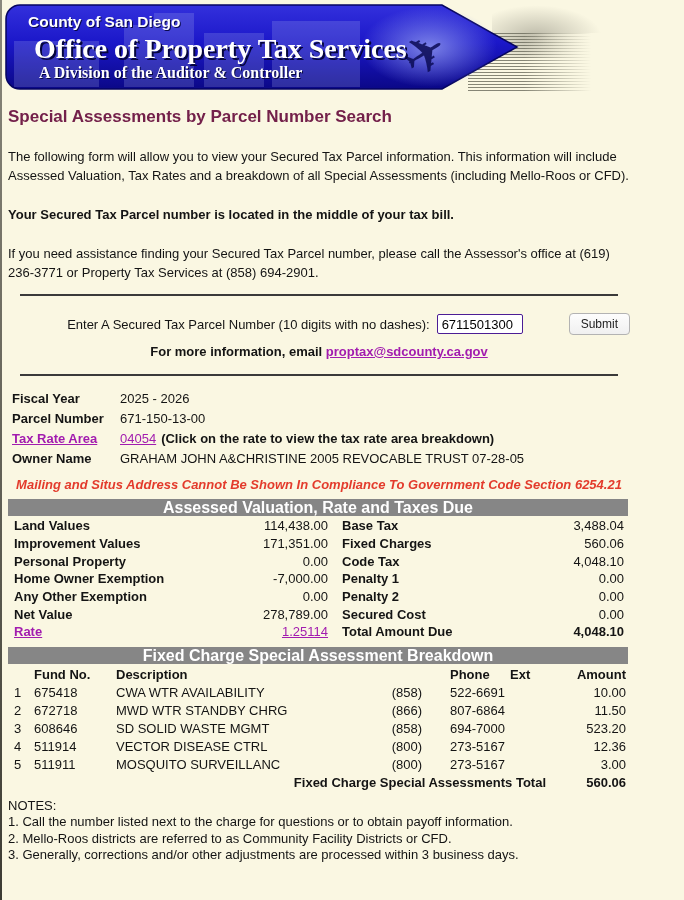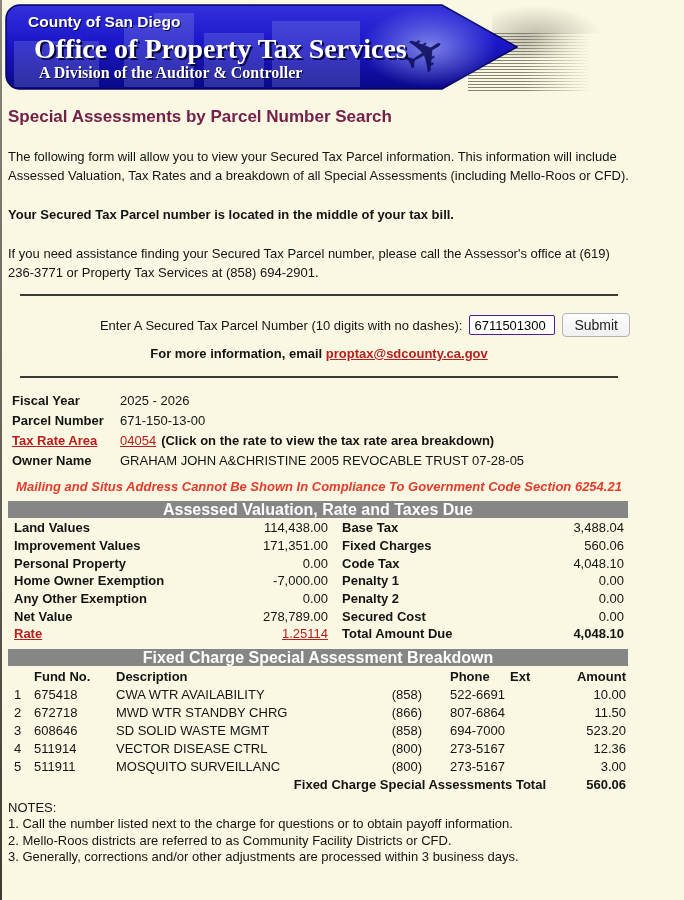--- a/index.html
+++ b/index.html
@@ -33,25 +33,25 @@
   h1.page-title { color:#73204A; font-size:17px; font-weight:bold; margin-top:16px; }
   p.body-text { margin-top:20px; line-height:19px; width:622px; }
   p.bold { font-weight:bold; }
   hr.rule { border:none; border-top:2px solid #3a3a3a; margin:12px 12px 0 12px; height:0; }
   hr.rule2 { margin-top:15px; }
 
   .form-row { margin-top:17px; display:flex; justify-content:flex-end; align-items:center; gap:7px; }
   .form-row label { white-space:nowrap; }
   .parcel-input { width:86px; height:20px; border:1px solid #4c1d95; background:#fff;
     font-family:"Liberation Sans",sans-serif; font-size:13px; padding:1px 4px; border-radius:2px; }
-  .submit-btn { font-family:"Liberation Sans",sans-serif; font-size:14px; color:#222;
+  .submit-btn { font-family:"Liberation Sans",sans-serif; font-size:12px; color:#222;
     background:linear-gradient(#fdfdfd,#f0f0f0); border:1px solid #b3b3b3; border-radius:4px;
-    padding:3px 11px; }
+    padding:3px 11px;margin-left:39px; }
   .email-line { margin-top:9px; text-align:center; font-weight:bold; }
-  a { color:#b91c1c; text-decoration:underline; }
+  a { color:#a21caf; text-decoration:underline; }
 
   table { border-collapse:collapse; }
   .parcel-table { margin-top:12px; }
   .parcel-table td { height:20px; vertical-align:middle; }
   .parcel-table td.lbl { width:106px; font-weight:bold; padding-left:4px; white-space:nowrap; }
   .parcel-table td.val { padding-left:6px; white-space:nowrap; }
   .parcel-table a.lbl-link { font-weight:bold; }
   .hint { margin-left:5px; color:#141414;font-weight:bold; }
 
   .warning { margin-top:9px; width:622px; text-align:center; color:#E33B2C;

